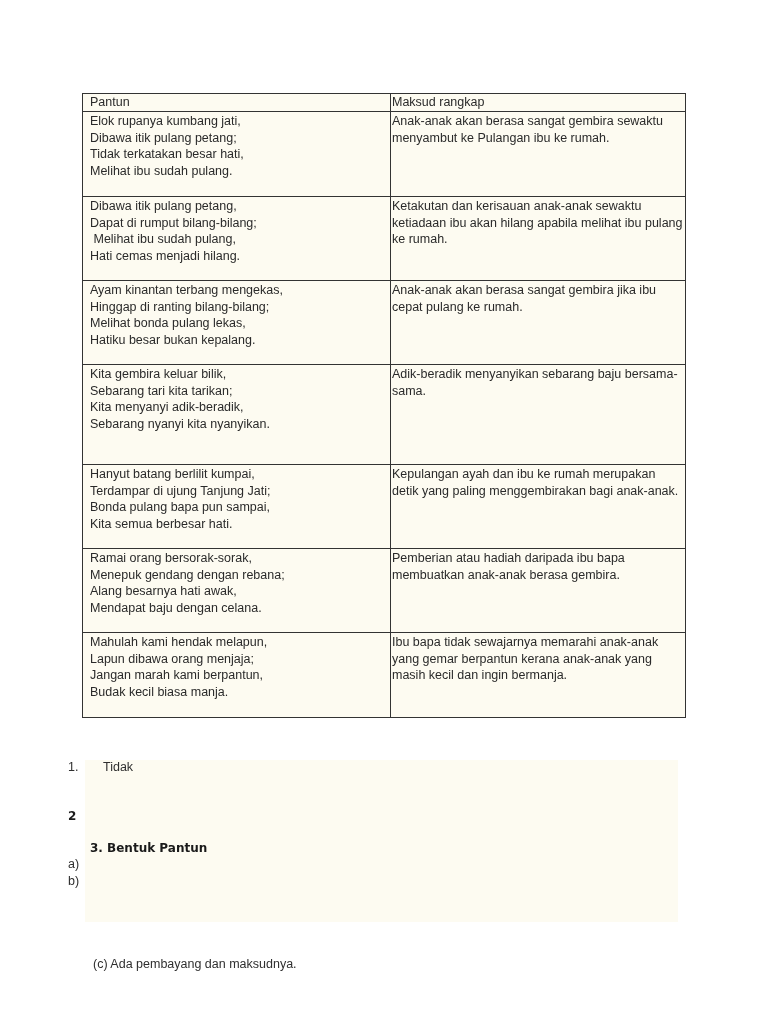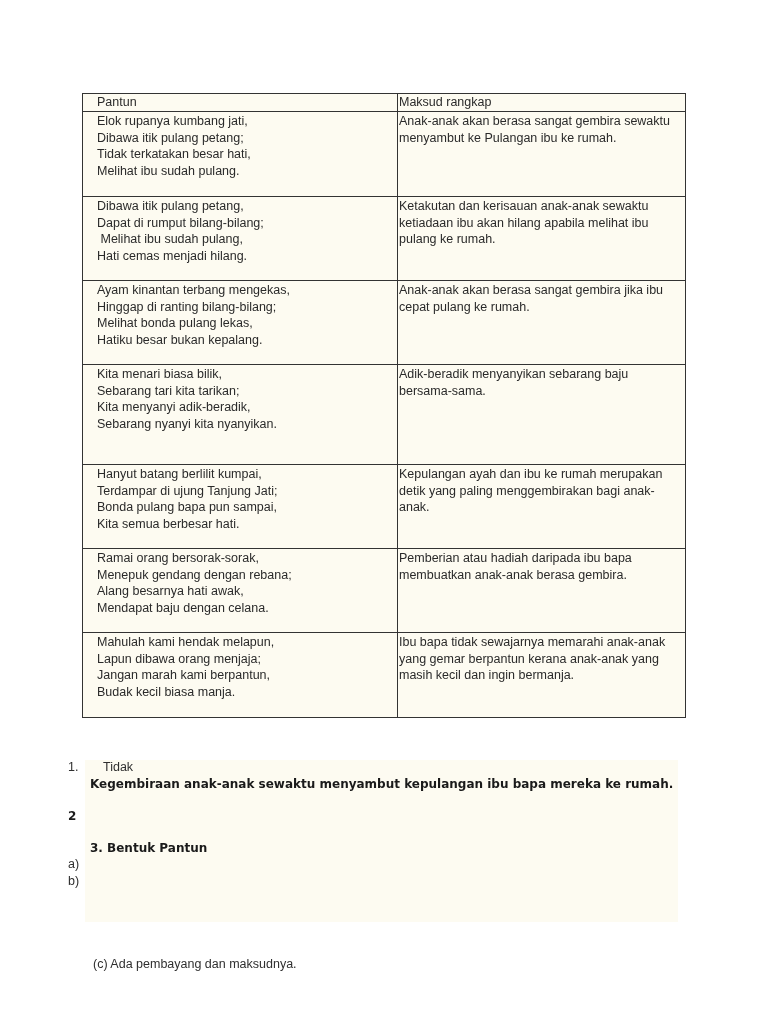--- a/index.html
+++ b/index.html
@@ -40,21 +40,21 @@
       text-align: left;
       font-weight: normal;
       padding: 0;
     }
     .pantun-table th {
       height: 17px;
       line-height: 16px;
     }
     .pantun-table th.col-left, .pantun-table td.col-left {
       width: 300px;
-      padding-left: 14px;
+      padding-left: 7px;
     }
     .pantun-table th.col-right, .pantun-table td.col-right {
       padding-left: 1px;
       padding-right: 2px;
     }
     .pantun-table td.col-left { padding-top: 1px; }
     .pantun-table td.col-right { padding-top: 1px; }
     .line { display: block; white-space: pre; }
     .meaning { display: block; }
     tr.r1 td { height: 83px; }
@@ -129,21 +129,21 @@
           <span class="line">Hinggap di ranting bilang-bilang;</span>
           <span class="line">Melihat bonda pulang lekas,</span>
           <span class="line">Hatiku besar bukan kepalang.</span>
         </td>
         <td class="col-right">
           <span class="meaning">Anak-anak akan berasa sangat gembira jika ibu cepat pulang ke rumah.</span>
         </td>
       </tr>
       <tr class="r4">
         <td class="col-left">
-          <span class="line">Kita menari biasa bilik,</span>
+          <span class="line">Kita gembira keluar bilik,</span>
           <span class="line">Sebarang tari kita tarikan;</span>
           <span class="line">Kita menyanyi adik-beradik,</span>
           <span class="line">Sebarang nyanyi kita nyanyikan.</span>
         </td>
         <td class="col-right">
           <span class="meaning">Adik-beradik menyanyikan sebarang baju bersama-sama.</span>
         </td>
       </tr>
       <tr class="r5">
         <td class="col-left">
@@ -178,21 +178,20 @@
           <span class="meaning">Ibu bapa tidak sewajarnya memarahi anak-anak yang gemar berpantun kerana anak-anak yang masih kecil dan ingin  bermanja.</span>
         </td>
       </tr>
     </tbody>
   </table>
 
   <div class="notes"></div>
 
   <span class="txt" style="left:68px; top:759px;">1.</span>
   <span class="txt" style="left:103px; top:759px;">Tidak</span>
-  <span class="txt bold" style="left:90px; top:776px;">Kegembiraan anak-anak sewaktu menyambut kepulangan ibu bapa mereka ke rumah.</span>
 
   <span class="txt bold" style="left:68px; top:808px;">2</span>
 
   <span class="txt bold" style="left:90px; top:840px;">3. Bentuk Pantun</span>
   <span class="txt" style="left:68px; top:856px;">a)</span>
   <span class="txt" style="left:68px; top:873px;">b)</span>
   <span class="txt" style="left:93px; top:956px;">(c) Ada pembayang dan maksudnya.</span>
 
 </div>
 

